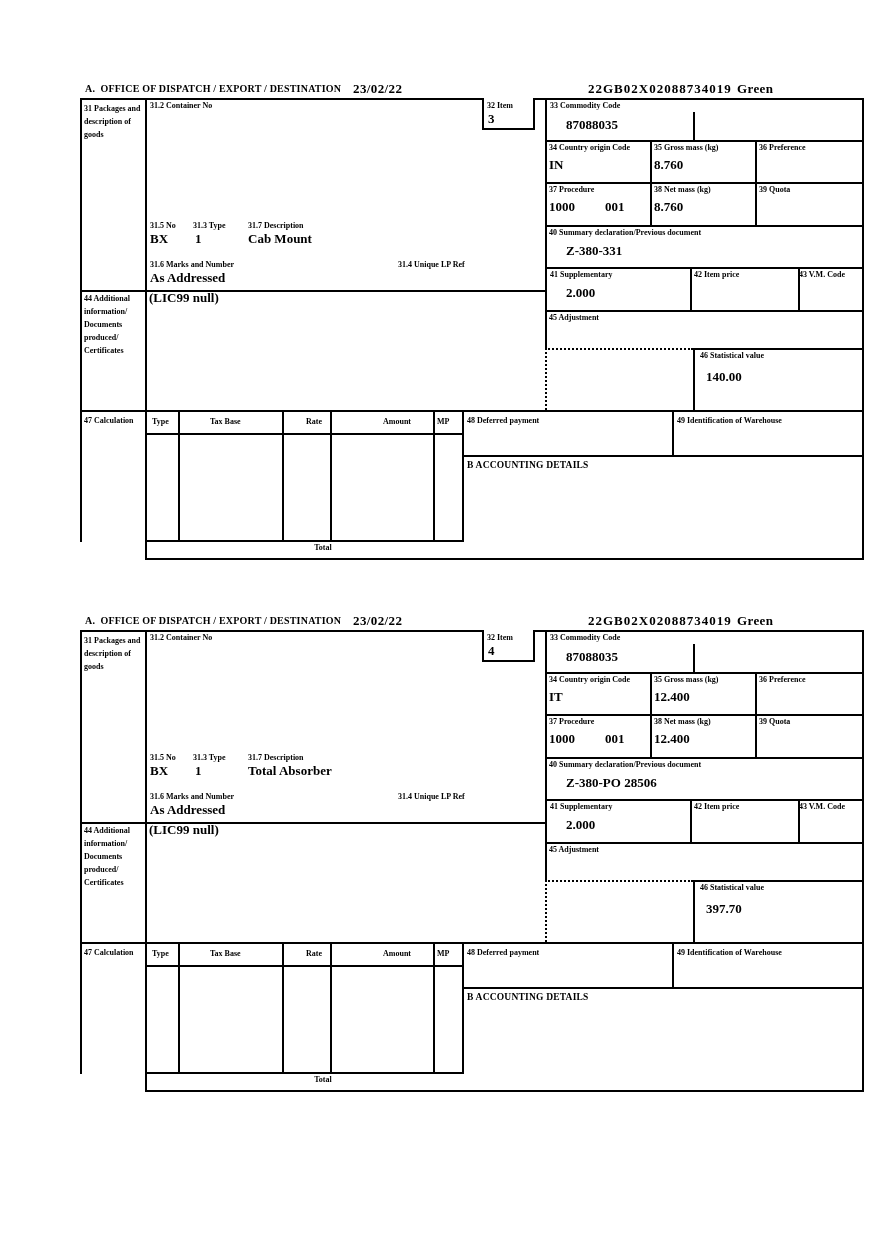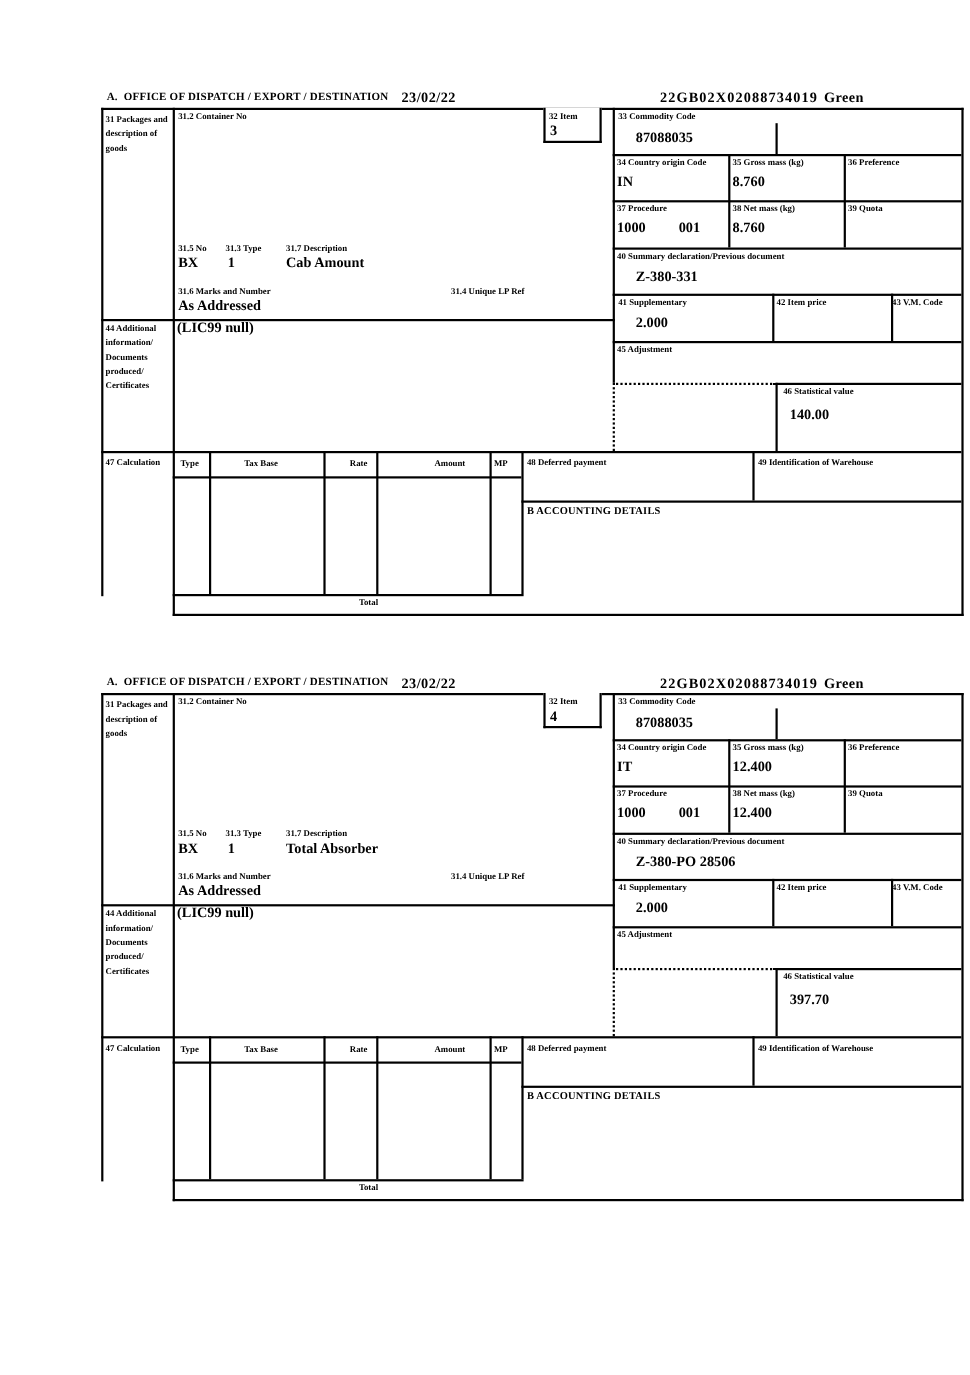--- a/index.html
+++ b/index.html
@@ -1,21 +1,21 @@
 <!DOCTYPE html>
 <html><head>
 <meta charset="utf-8">
 <style>
   html,body{margin:0;padding:0;}
   body{
     width:882px;height:1250px;background:#ffffff;position:relative;
     font-family:"Liberation Serif","DejaVu Serif",serif;color:#000;
     -webkit-font-smoothing:antialiased;
   }
-  .block{position:absolute;left:12px;width:742px;height:482px;}
+  .block{position:absolute;left:0;width:742px;height:482px;}
   
   .hl{position:absolute;height:2px;background:#000;}
   .vl{position:absolute;width:2px;background:#000;}
   .hd{position:absolute;height:0;border-top:2px dotted #000;}
   .vd{position:absolute;width:0;border-left:2px dotted #000;}
   .cornerbox{position:absolute;border:2px solid #000;border-top:none;background:#fff;}
   
   .title{position:absolute;font:700 10px "Liberation Serif",serif;white-space:pre;letter-spacing:.2px;}
   .hval{position:absolute;font:700 13px "Liberation Serif",serif;white-space:nowrap;letter-spacing:.4px;}
   .lbl{position:absolute;font:700 8px "Liberation Serif",serif;white-space:nowrap;}
@@ -70,21 +70,21 @@
   <div class="lblw" style="left:84px;top:22px;width:58px">31 Packages and description of goods</div>
   <div class="lbl" style="left:150px;top:21px">31.2 Container No</div>
   <div class="lbl" style="left:487px;top:21px">32 Item</div>
   <div class="val" style="left:488px;top:31px">3</div>
 
   <div class="lbl" style="left:150px;top:141px">31.5 No</div>
   <div class="lbl" style="left:193px;top:141px">31.3 Type</div>
   <div class="lbl" style="left:248px;top:141px">31.7 Description</div>
   <div class="val" style="left:150px;top:151px">BX</div>
   <div class="val" style="left:195px;top:151px">1</div>
-  <div class="val" style="left:248px;top:151px">Cab Amount</div>
+  <div class="val" style="left:248px;top:151px">Cab Mount</div>
   <div class="lbl" style="left:150px;top:180px">31.6 Marks and Number</div>
   <div class="lbl" style="left:398px;top:180px">31.4 Unique LP Ref</div>
   <div class="val" style="left:150px;top:190px">As Addressed</div>
 
   <div class="lblw" style="left:84px;top:212px;width:60px">44 Additional information/ Documents produced/ Certificates</div>
   <div class="val" style="left:149px;top:210px">(LIC99 null)</div>
 
   <div class="lbl" style="left:550px;top:21px">33 Commodity Code</div>
   <div class="val" style="left:566px;top:37px">87088035</div>
   <div class="lbl" style="left:549px;top:63px">34 Country origin Code</div>

